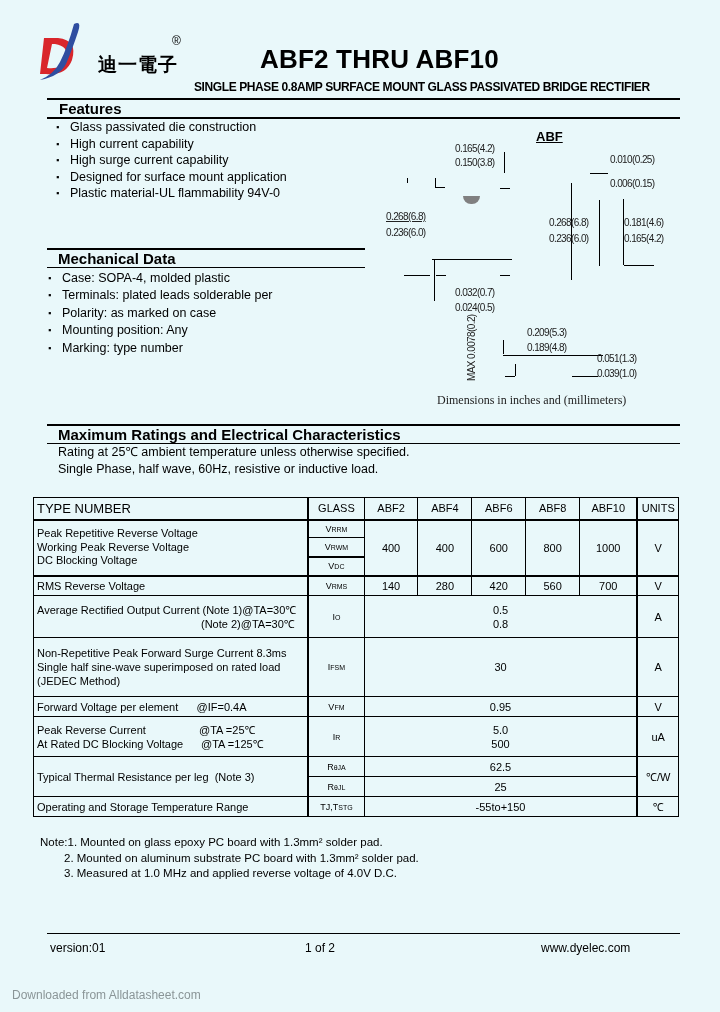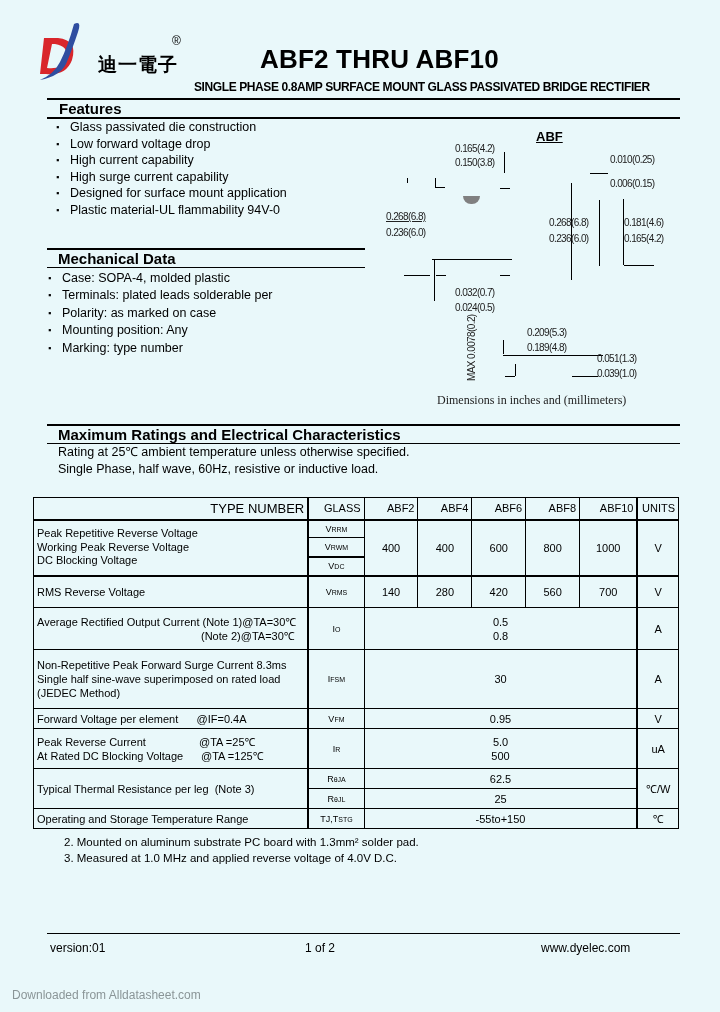--- a/index.html
+++ b/index.html
@@ -27,21 +27,21 @@
   .pkg-label { left: 536px; top: 129px; font-size: 13px; font-weight: bold; text-decoration: underline; }
   .dims-caption { left: 437px; top: 393px; font-family: "Liberation Serif", serif; font-size: 12px; color: #222; }
 
   .notes-intro { position: absolute; left: 58px; top: 444px; font-size: 12.5px; line-height: 17px; }
 
   
   table.spec { position: absolute; left: 33px; top: 497px; width: 646px; border-collapse: collapse; font-size: 11px; }
   table.spec td { border: 1px solid #000; padding: 0 3px; vertical-align: middle; }
   table.spec td.c { text-align: center; }
   table.spec td.thickR { border-right: 2px solid #000; }
-  table.spec tr.thickB td { border-bottom: 2px solid #000; text-align: right; }
+  table.spec tr.thickB td { border-bottom: 2px solid #000; }
   .tn { font-size: 13px; }
   .sym { font-size: 9px; }
   .sym small { font-size: 7px; }
 
   .notes { position: absolute; left: 40px; top: 835px; font-size: 11.5px; line-height: 15.5px; }
   .notes .ind { padding-left: 24px; }
   .footer { position: absolute; top: 941px; font-size: 12px; }
   .dl { position: absolute; left: 12px; top: 988px; font-size: 12px; color: #8a9597; }
 </style>
 </head>
@@ -56,21 +56,20 @@
   <span class="logo-reg">®</span>
 </div>
 <div class="abs title">ABF2 THRU ABF10</div>
 <div class="abs subtitle">SINGLE PHASE 0.8AMP SURFACE MOUNT GLASS PASSIVATED BRIDGE RECTIFIER</div>
 
 <div class="hr" style="left:47px; top:98px; width:633px;"></div>
 <div class="sec-title" style="left:59px; top:100px;">Features</div>
 <div class="hr" style="left:47px; top:117px; width:633px;"></div>
 <ul class="bullets" style="left:48px; top:119px;">
   <li>Glass passivated die construction</li>
-  <li>Low forward voltage drop</li>
   <li>High current capability</li>
   <li>High surge current capability</li>
   <li>Designed for surface mount application</li>
   <li>Plastic material-UL flammability 94V-0</li>
 </ul>
 
 <div class="hr" style="left:47px; top:248px; width:318px;"></div>
 <div class="sec-title" style="left:58px; top:250px;">Mechanical Data</div>
 <div class="hr" style="left:47px; top:267px; width:318px; height:1px;"></div>
 <ul class="bullets" style="left:40px; top:270px; line-height:17.4px;">
@@ -172,21 +171,21 @@
     <td rowspan="3" class="c" style="border-bottom:2px solid #000;">800</td>
     <td rowspan="3" class="c thickR" style="border-bottom:2px solid #000;">1000</td>
     <td rowspan="3" class="c" style="border-bottom:2px solid #000;">V</td>
   </tr>
   <tr style="height:19px;">
     <td class="c sym" style="border-bottom:2px solid #000;"><span>V</span><small>RWM</small></td>
   </tr>
   <tr style="height:19px;">
     <td class="c sym" style="border-bottom:2px solid #000;"><span>V</span><small>DC</small></td>
   </tr>
-  <tr style="height:32px;margin-left:24px;">
+  <tr style="height:20px;margin-left:24px;">
     <td class="thickR">RMS Reverse Voltage</td>
     <td class="c sym"><span>V</span><small>RMS</small></td>
     <td class="c">140</td>
     <td class="c">280</td>
     <td class="c">420</td>
     <td class="c">560</td>
     <td class="c thickR">700</td>
     <td class="c">V</td>
   </tr>
   <tr style="height:42px;">
@@ -242,20 +241,21 @@
   <tr style="height:20px;">
     <td class="thickR">Operating and Storage Temperature Range</td>
     <td class="c sym"><span>TJ,T</span><small>STG</small></td>
     <td colspan="5" class="c thickR">-55to+150</td>
     <td class="c">℃</td>
   </tr>
 </tbody>
   </table>
 
 <div class="notes">
+  <div>Note:1. Mounted on  glass epoxy  PC board with 1.3mm² solder pad.</div>
   <div class="ind">2. Mounted on aluminum substrate PC board with 1.3mm² solder pad.</div>
   <div class="ind">3. Measured at 1.0 MHz and applied reverse voltage of 4.0V D.C.</div>
 </div>
 
 <div class="hr" style="left:47px; top:933px; width:633px; height:1px;"></div>
 <div class="footer" style="left:50px;">version:01</div>
 <div class="footer" style="left:305px;">1 of 2</div>
 <div class="footer" style="left:541px;">www.dyelec.com</div>
 <div class="dl">Downloaded from Alldatasheet.com</div>
 

